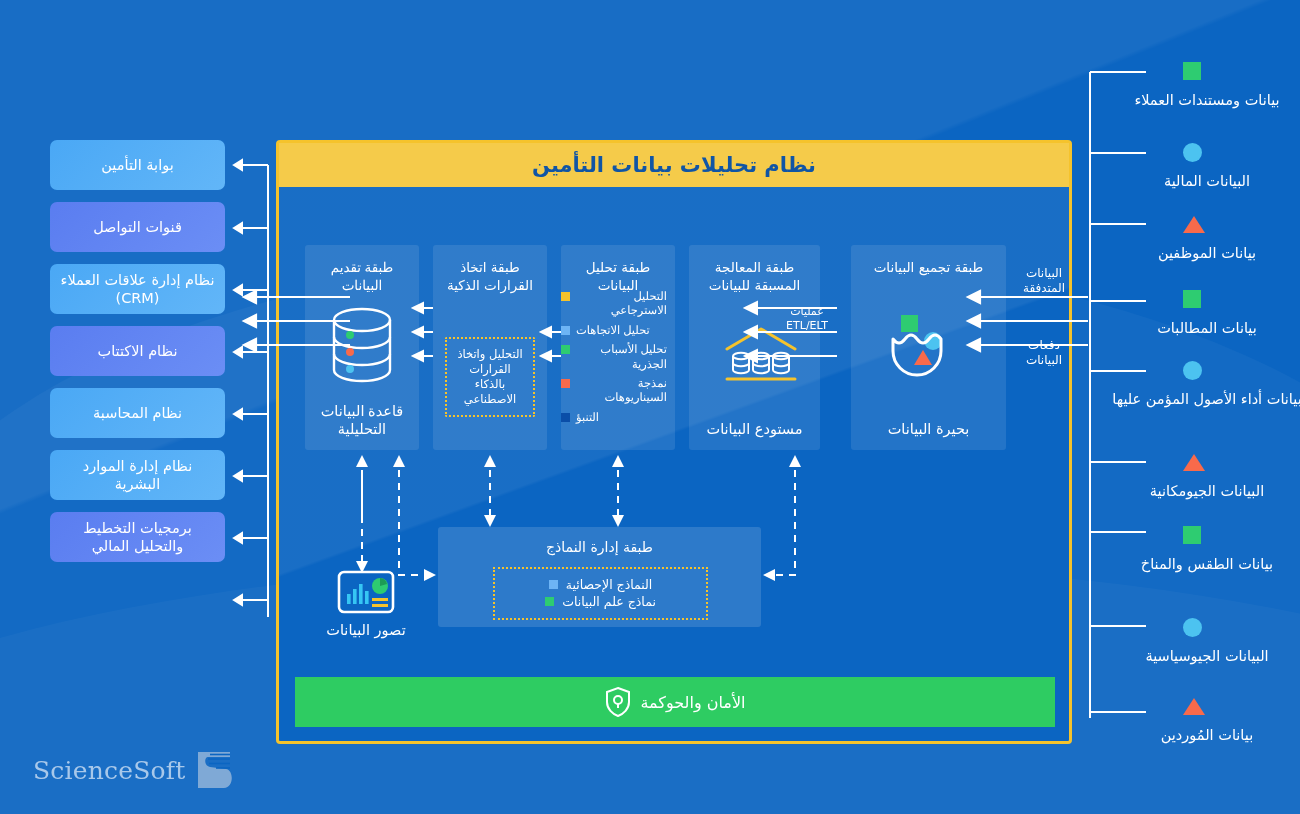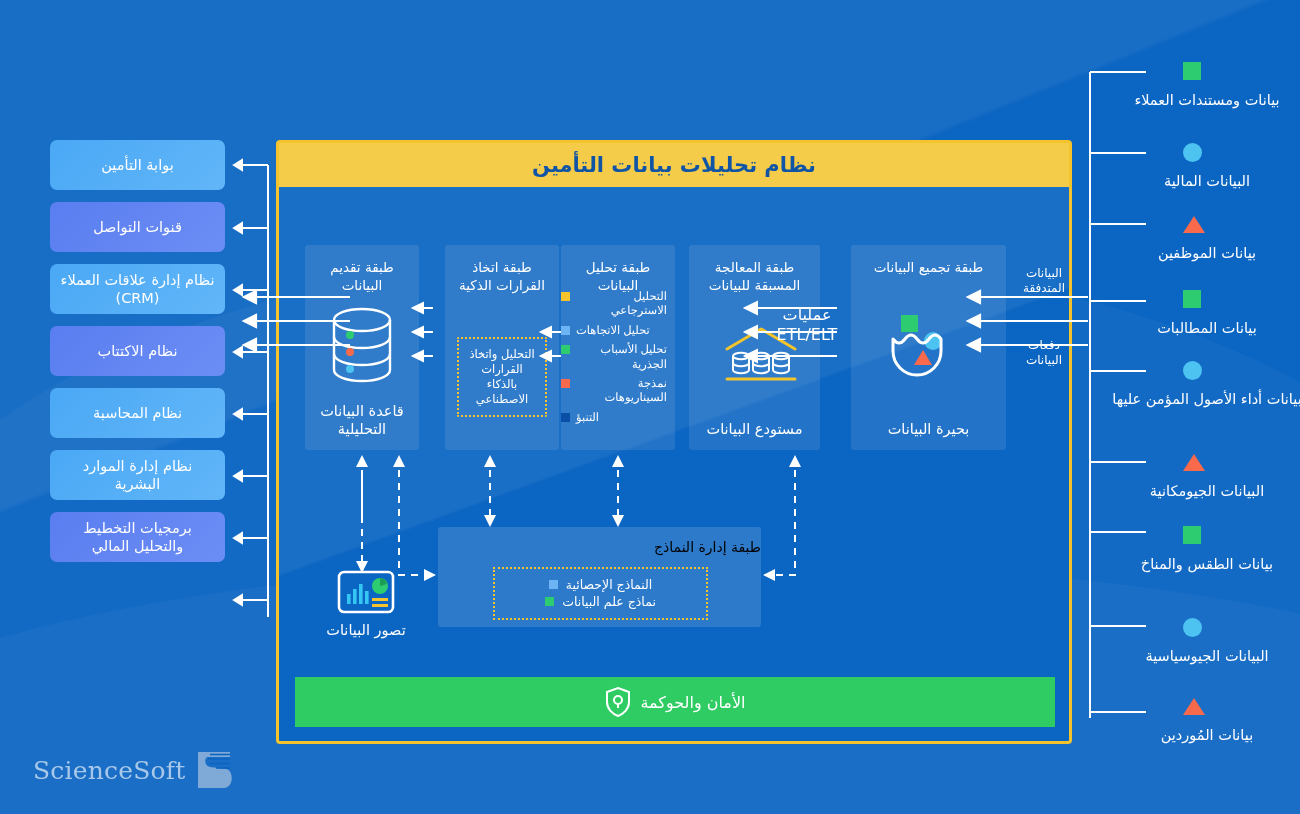--- a/index.html
+++ b/index.html
@@ -81,21 +81,21 @@
   
   .dotted-box{
     border:2px dotted #f5c32c;border-radius:2px;padding:8px 10px;box-sizing:border-box;
   }
 
   
   #model-layer{
     position:absolute;left:159px;top:340px;width:323px;height:100px;
     background:rgba(255,255,255,0.14);border-radius:3px;
   }
-  #model-title{color:#000000;font-size:14px;padding-top:12px;}
+  #model-title{color:#ffffff;font-size:14px;text-align:center;padding-top:12px;}
   #model-dotted{
     position:absolute;left:55px;top:40px;width:215px;
     border:2px dotted #f5c32c;padding:6px 10px 7px 10px;box-sizing:border-box;
   }
   .model-row{display:flex;align-items:center;justify-content:center;margin:2px 0;}
   .model-row .m-text{color:#fff;font-size:12.5px;}
   .model-row .m-sq{width:9px;height:9px;margin-right:8px;}
 
   
   #security-bar{
@@ -180,36 +180,36 @@
     <line x1="48" y1="460" x2="14" y2="460"></line> 
       <polygon points="14,460 22,455 22,465"></polygon>
   </g>
 </svg>
 
 <div id="main-panel">
   <div id="panel-title">نظام تحليلات بيانات التأمين</div>
   <div id="panel-body">
     <div id="panel-sheen"></div>
 
-    <div class="layer" style="left:26px;width:114px;">
+    <div class="layer" style="left:26px;width:114px;font-family:Liberation Serif, serif;">
       <div class="layer-title">طبقة تقديم البيانات</div>
 
       <svg style="position:absolute;left:26px;top:62px;" width="62" height="76" viewBox="0 0 62 76">
         <ellipse cx="31" cy="13" rx="28" ry="11" fill="none" stroke="#fff" stroke-width="2.4"></ellipse>
         <path d="M3 13 V63 A28 11 0 0 0 59 63 V13" fill="none" stroke="#fff" stroke-width="2.4"></path>
         <path d="M3 30 A28 11 0 0 0 59 30" fill="none" stroke="#fff" stroke-width="2.4"></path>
         <path d="M3 47 A28 11 0 0 0 59 47" fill="none" stroke="#fff" stroke-width="2.4"></path>
         <circle cx="19" cy="28" r="4" fill="#2ecc71"></circle>
         <circle cx="19" cy="45" r="4" fill="#f86a4b"></circle>
         <circle cx="19" cy="62" r="4" fill="#4cc3f0"></circle>
       </svg>
       <div class="layer-caption">قاعدة البيانات التحليلية</div>
     </div>
 
-    <div class="layer" style="left:154px;width:114px;margin-left:12px;">
+    <div class="layer" style="left:154px;width:114px;">
       <div class="layer-title">طبقة اتخاذ القرارات الذكية</div>
       <div class="dotted-box" style="position:absolute;left:12px;top:92px;width:90px;">
         <div style="color:#fff;font-size:11.5px;line-height:1.3;text-align:center;">التحليل واتخاذ القرارات بالذكاء الاصطناعي</div>
       </div>
     </div>
 
     <div class="layer" style="left:282px;width:114px;">
       <div class="layer-title">طبقة تحليل البيانات</div>
       <div class="legend">
         <div class="legend-row">
@@ -324,21 +324,21 @@
         <polygon points="157,388 145,382 145,394"></polygon>
         <polygon points="484,388 496,382 496,394"></polygon>
       </g>
 
       <g stroke="#ffffff" stroke-width="2" fill="none" stroke-dasharray="7,6">
         <path d="M83 290 V378"></path>
       </g>
       <polygon points="83,386 77,374 89,374" fill="#ffffff"></polygon>
     </svg>
 
-    <div style="position:absolute;left:482px;top:118px;width:92px;text-align:center;color:#fff;font-size:16px;line-height:1.25;">
+    <div style="position:absolute;left:482px;top:118px;width:92px;text-align:center;color:#fff;font-size:11px;line-height:1.25;">
       <div>عمليات</div>
       <div>ETL/ELT</div>
     </div>
 
     <div id="model-layer">
       <div id="model-title">طبقة إدارة النماذج</div>
       <div id="model-dotted">
         <div class="model-row">
           <span class="m-text">النماذج الإحصائية</span>
           <span class="m-sq" style="background:#6db4f5"></span>

